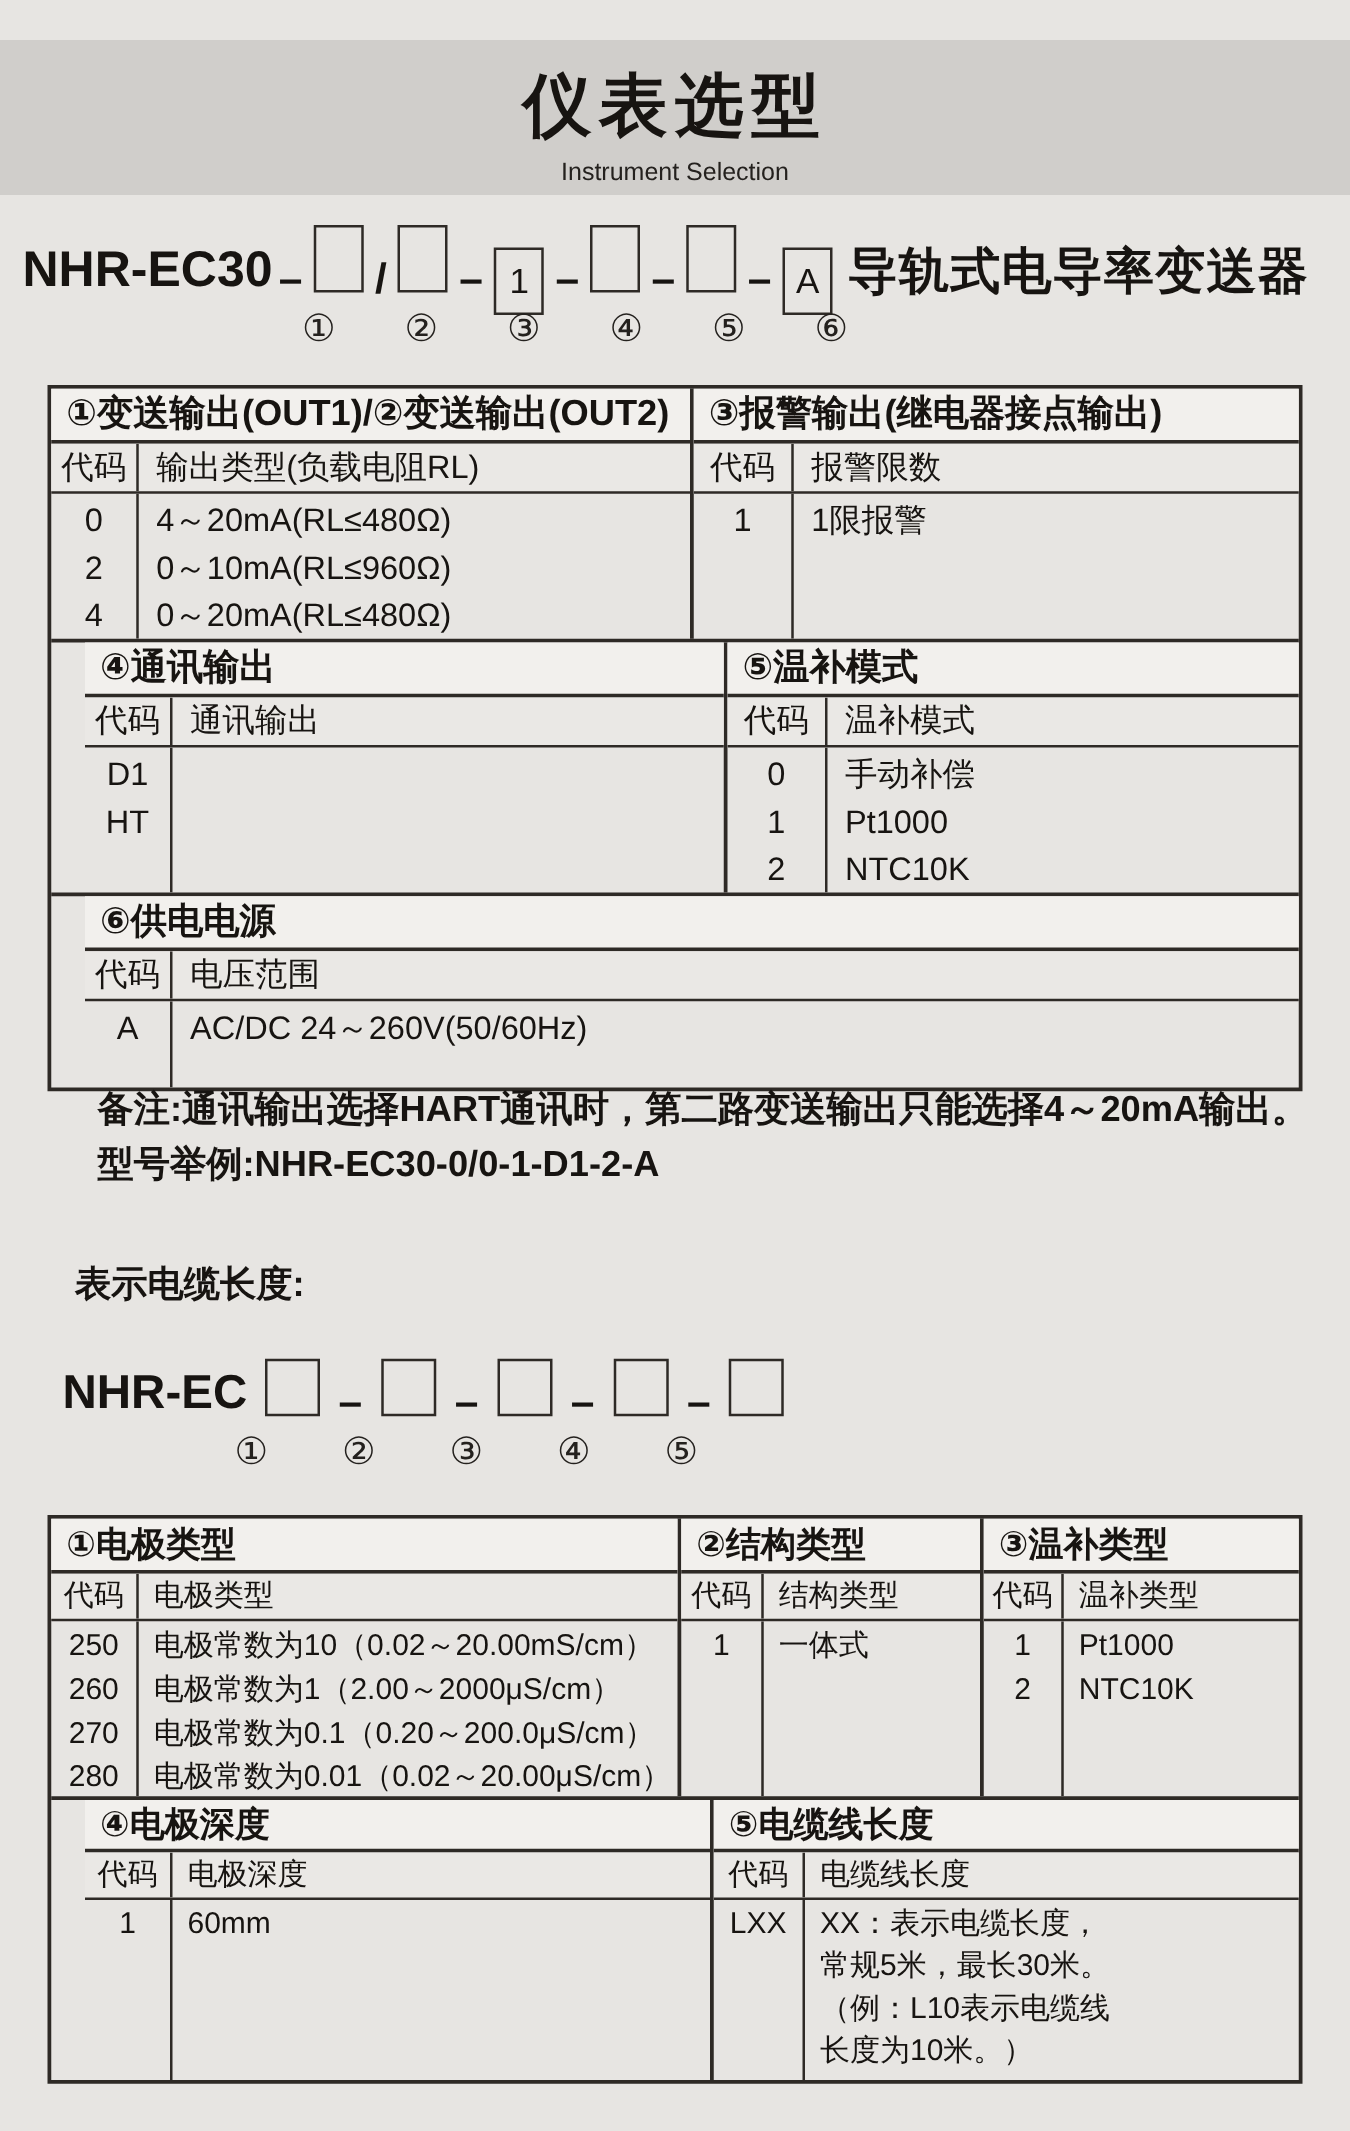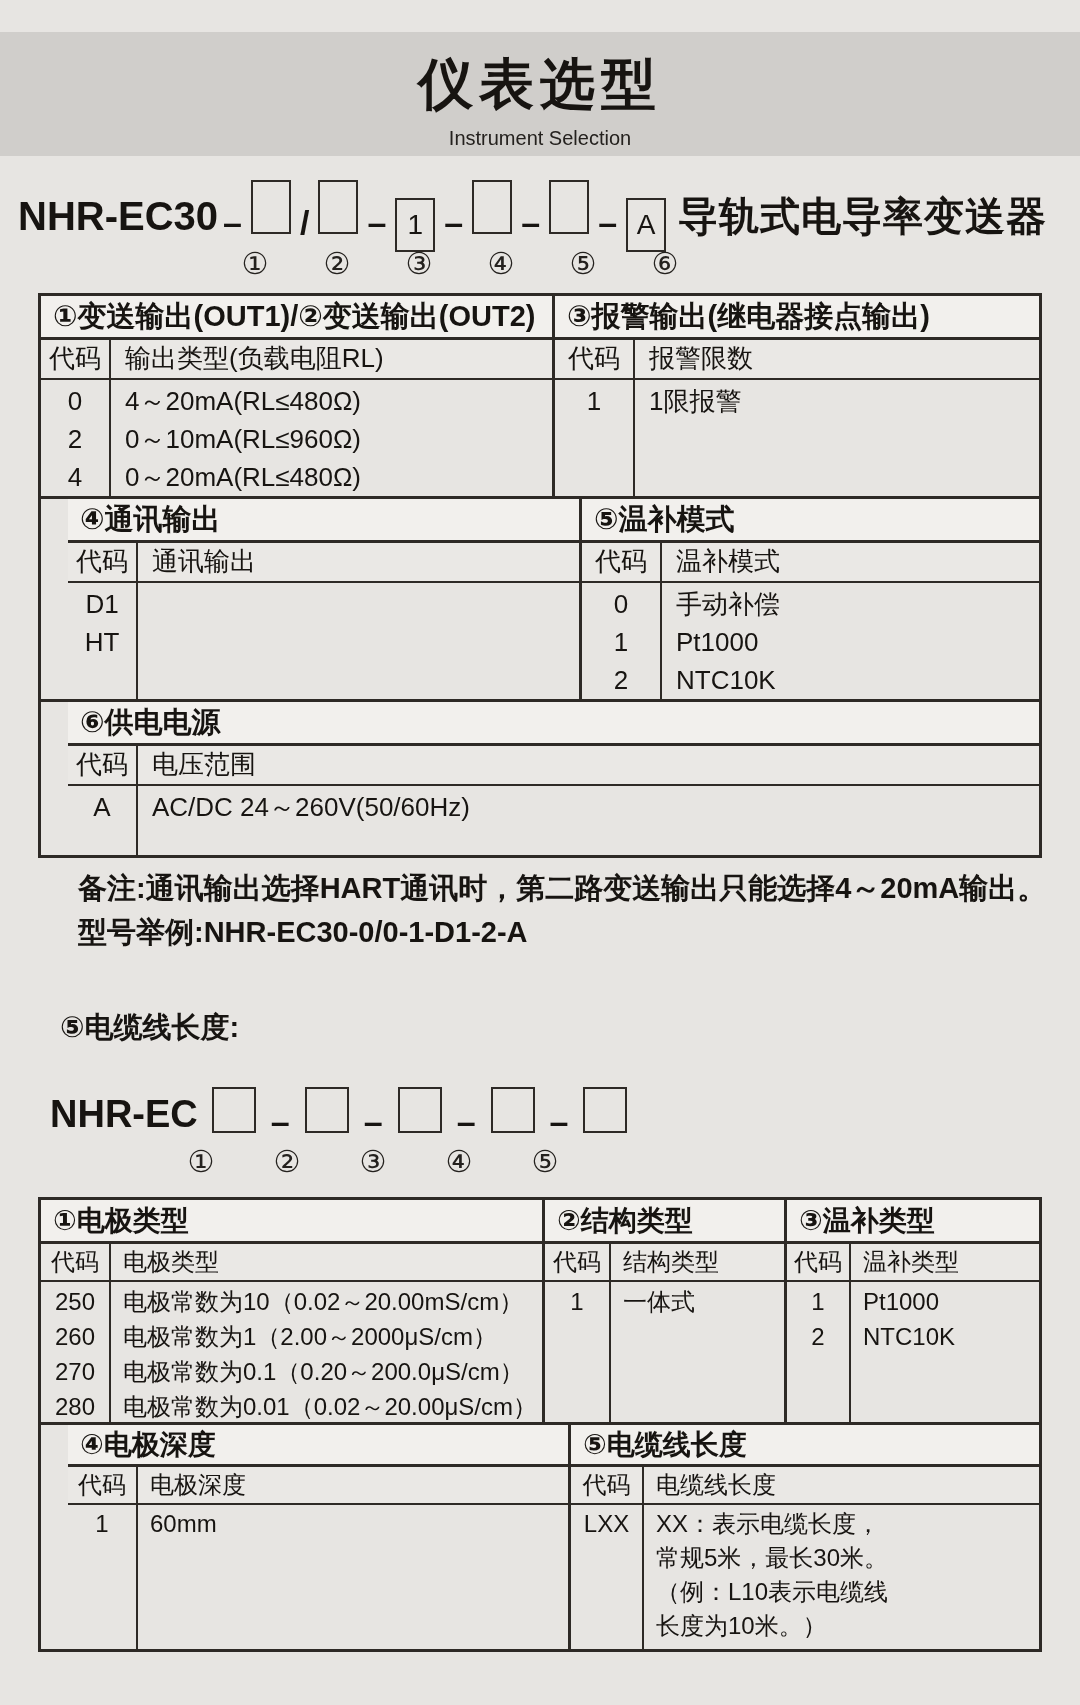--- a/index.html
+++ b/index.html
@@ -33,21 +33,21 @@
        width:40px;height:54px;border:2px solid var(--bc);margin:0 4px;
        font-size:28px;font-weight:400;background:transparent;}
   #model2 .box{width:44px;height:46px;margin:0 10px;}
   #model2 .box:first-child{margin-left:14px;}
   .circle-row{position:absolute;display:flex;font-size:30px;color:#24211e;}
   #circles1{top:246px;left:214px;}
   #circles1 .chip{display:inline-block;width:82px;text-align:center;}
   #circles2{top:1144px;left:158px;}
   #circles2 .chip{display:inline-block;width:86px;text-align:center;}
   
-  .tbl{position:absolute;left:38px;width:1004px;border:3px solid var(--bc);background:var(--page);}
+  .tbl{position:absolute;left:38px;width:1004px;border:3px solid var(--bc);background:var(--page);margin-top:15px;}
   #table1{top:293px;height:565px;}
   #table2{top:1197px;height:455px;}
   .split{display:flex;align-items:stretch;}
   .sep-top{border-top:3px solid var(--bc);padding-left:27px;}
   .half-l{border-right:3px solid var(--bc);display:flex;flex-direction:column;}
   .half-r{flex:1;display:flex;flex-direction:column;}
   #table1 .half-l{width:514px;}
   #table2 .s2 .half-l{width:503px;}
   .colm{display:flex;flex-direction:column;}
   #table2 .c1{width:504px;border-right:3px solid var(--bc);}
@@ -193,21 +193,21 @@
         </div>
     </div>
   </div>
 </div>
 
 <div id="notes">
   <div class="note-line">备注:通讯输出选择HART通讯时，第二路变送输出只能选择4～20mA输出。</div>
   <div class="note-line">型号举例:NHR-EC30-0/0-1-D1-2-A</div>
 </div>
 
-<div id="electrode-heading">⑤电缆线长度:</div>
+<div id="electrode-heading">表示电缆长度:</div>
 
 <div id="model2" class="model-line">
   <span class="model-prefix">NHR-EC</span>
   <span class="segs"><span class="box"></span><span class="sep">–</span><span class="box"></span><span class="sep">–</span><span class="box"></span><span class="sep">–</span><span class="box"></span><span class="sep">–</span><span class="box"></span></span>
 </div>
 <div id="circles2" class="circle-row">
     <span class="chip">①</span>
     <span class="chip">②</span>
     <span class="chip">③</span>
     <span class="chip">④</span>

